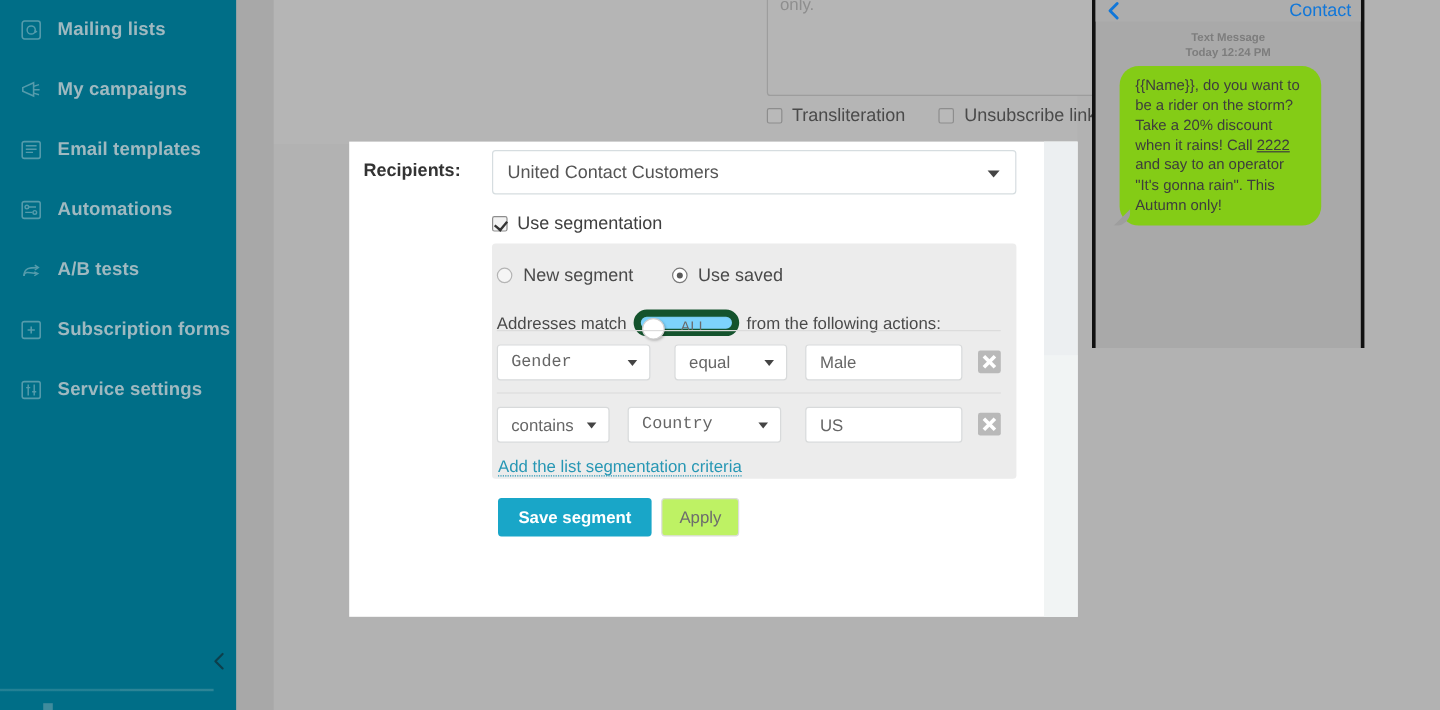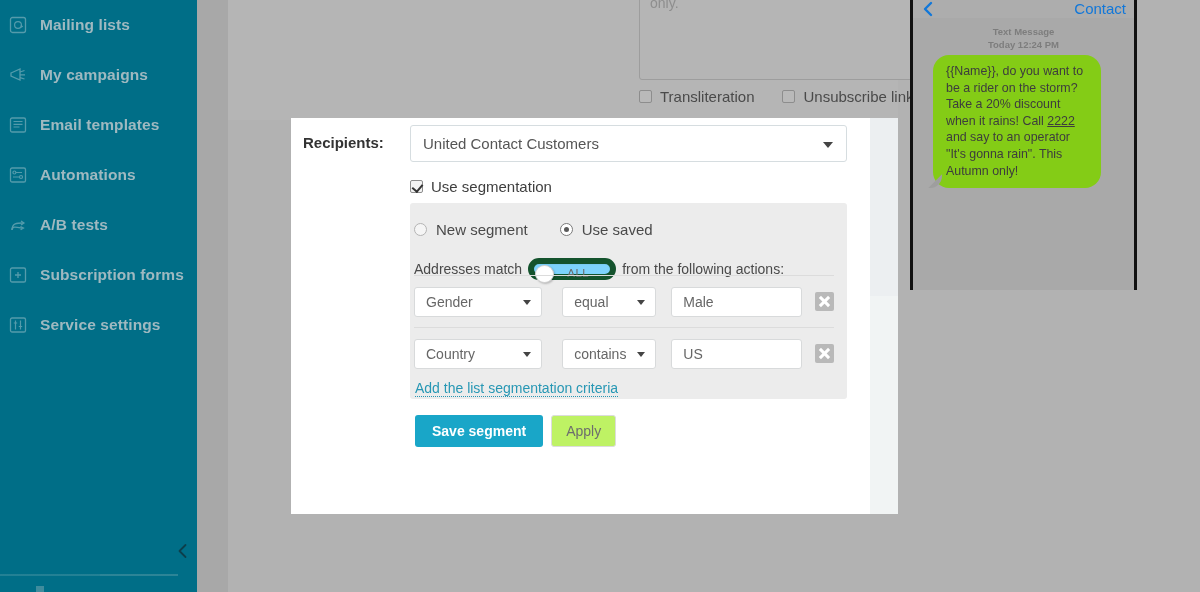--- a/index.html
+++ b/index.html
@@ -17,21 +17,21 @@
   .page-bg { position: absolute; inset: 0; background: #b2b2b2; }
 
   
   .sidebar {
     position: absolute; left: 0; top: 0; width: 197px; height: 592px;
     background: #006e87;
   }
   .nav { position: absolute; left: 0; top: 0; width: 197px; }
   .nav-item {
     display: flex; align-items: center;
-    height: 50px; padding-left: 8px;
+    height: 50px; padding-left: 16px;
     cursor: pointer;
   }
   .nav-ico {
     width: 20px; height: 20px; margin-right: 12px;
     flex: 0 0 20px; position: relative;
     opacity: .45;
   }
   .nav-ico svg { display: block; }
   .nav-label {
     font-size: 15.5px; font-weight: bold; letter-spacing: .1px;
@@ -214,21 +214,21 @@
     border-top: 1px solid #dcdcdc;
   }
   .crit-row:first-child { border-top: 1px solid #dcdcdc; }
   .fld {
     height: 30px; background: #fff;
     border: 1px solid #d8dadb; border-radius: 3px;
     font-size: 14px; color: #666;
     display: flex; align-items: center; padding-left: 11px;
     position: relative; cursor: pointer;
   }
-  .fld-field { width: 131px; margin-right: 20px; }
+  .fld-field { width: 131px; margin-right: 20px; font-family: Liberation Mono, monospace; }
   .fld-op { width: 96px; margin-right: 15px; }
   .fld-val { width: 134px; cursor: text; }
   .caret-sm {
     position: absolute; right: 10px; top: 50%;
     width: 0; height: 0; margin-top: -2px;
     border-left: 4px solid transparent;
     border-right: 4px solid transparent;
     border-top: 5px solid #444;
   }
   .del-btn {
@@ -493,26 +493,26 @@
             <span>equal</span>
             <span class="caret-sm"></span>
           </div>
           <div class="fld fld-val">
             <span>Male</span>
           </div>
           <div class="del-btn"></div>
         </div>
 
         <div class="crit-row">
+          <div class="fld fld-op">
+            <span>contains</span>
+            <span class="caret-sm"></span>
+          </div>
           <div class="fld fld-field">
             <span>Country</span>
-            <span class="caret-sm"></span>
-          </div>
-          <div class="fld fld-op">
-            <span>contains</span>
             <span class="caret-sm"></span>
           </div>
           <div class="fld fld-val">
             <span>US</span>
           </div>
           <div class="del-btn"></div>
         </div>
 
       </div>
 

